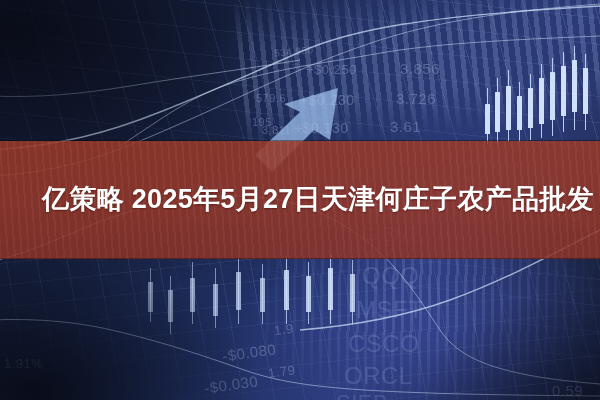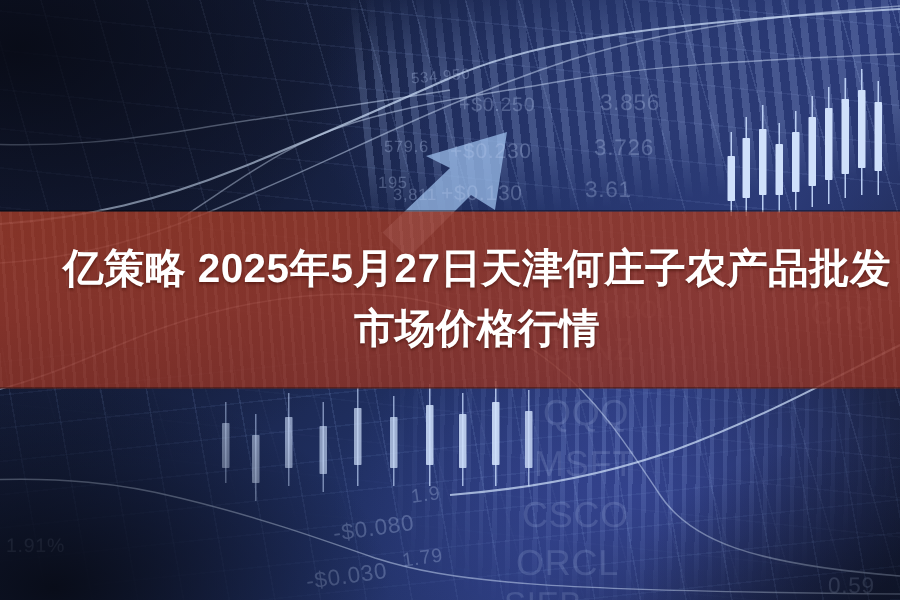--- a/index.html
+++ b/index.html
@@ -211,16 +211,15 @@
 
   <div class="layer" id="bg-vignette"></div>
 
   <div id="band"></div>
   <div id="band-tex"></div>
   <div id="band-edge-top"></div>
   <div id="band-edge-bot"></div>
 
   <div id="title">
     <div class="ln">亿策略 2025年5月27日天津何庄子农产品批发</div>
-    <div class="ln">市场价格行情</div>
   </div>
 
 </div>
 
 </body></html>

